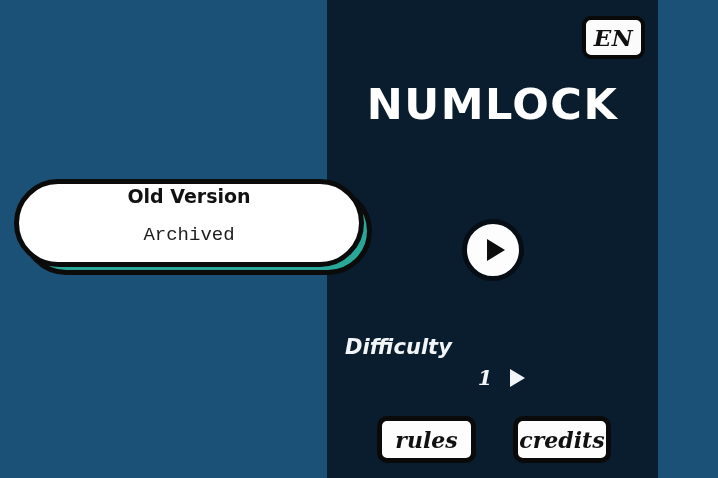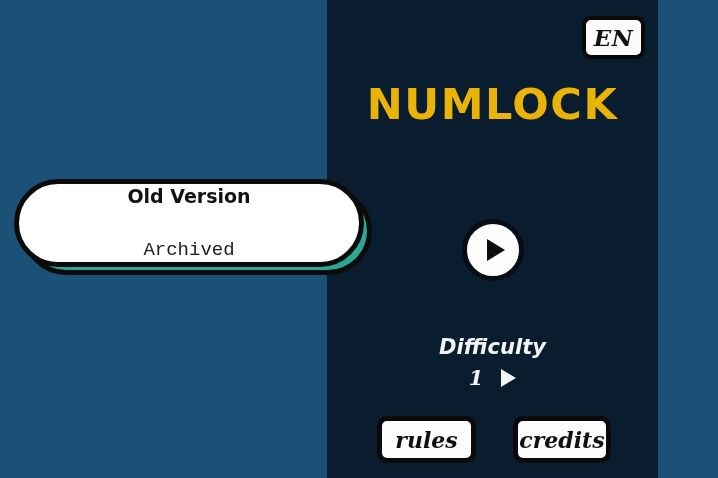--- a/index.html
+++ b/index.html
@@ -72,21 +72,21 @@
   .game-title {
     position: absolute;
     top: 80px;
     left: 327px;
     width: 331px;
     text-align: center;
     font-family: "DejaVu Sans", sans-serif;
     font-weight: 700;
     font-size: 43px;
     line-height: 48px;
-    color: #eab308;
+    color: #ffffff;
     letter-spacing: 1.5px;
   }
 
   
   .play-button {
     position: absolute;
     top: 219px;
     left: 462px;
     width: 62px;
     height: 62px;
@@ -106,21 +106,21 @@
     border-bottom: 11px solid transparent;
     border-left: 18px solid #0d0d0d;
   }
 
   
   .difficulty-block {
     position: absolute;
     top: 334px;
     left: 327px;
     width: 331px;
-    text-align: center;
+    padding-left: 18px;
   }
   .difficulty-label {
     font-family: "DejaVu Sans", sans-serif;
     font-style: italic;
     font-weight: 700;
     font-size: 21px;
     line-height: 26px;
     color: #f2f5f7;
   }
   .difficulty-row {
@@ -190,21 +190,21 @@
     top: 0;
     left: 0;
     width: 350px;
     height: 88px;
     background: #ffffff;
     border: 5px solid #0b0b0b;
     border-radius: 48px;
     display: flex;
     flex-direction: column;
     align-items: center;
-    justify-content: space-between;
+    justify-content: flex-start;
     gap: 15px;
   }
   .overlay-title {
     font-family: "DejaVu Sans", sans-serif;
     font-weight: 700;
     font-size: 19px;
     line-height: 24px;
     color: #121212;
   }
   .overlay-subtitle {

